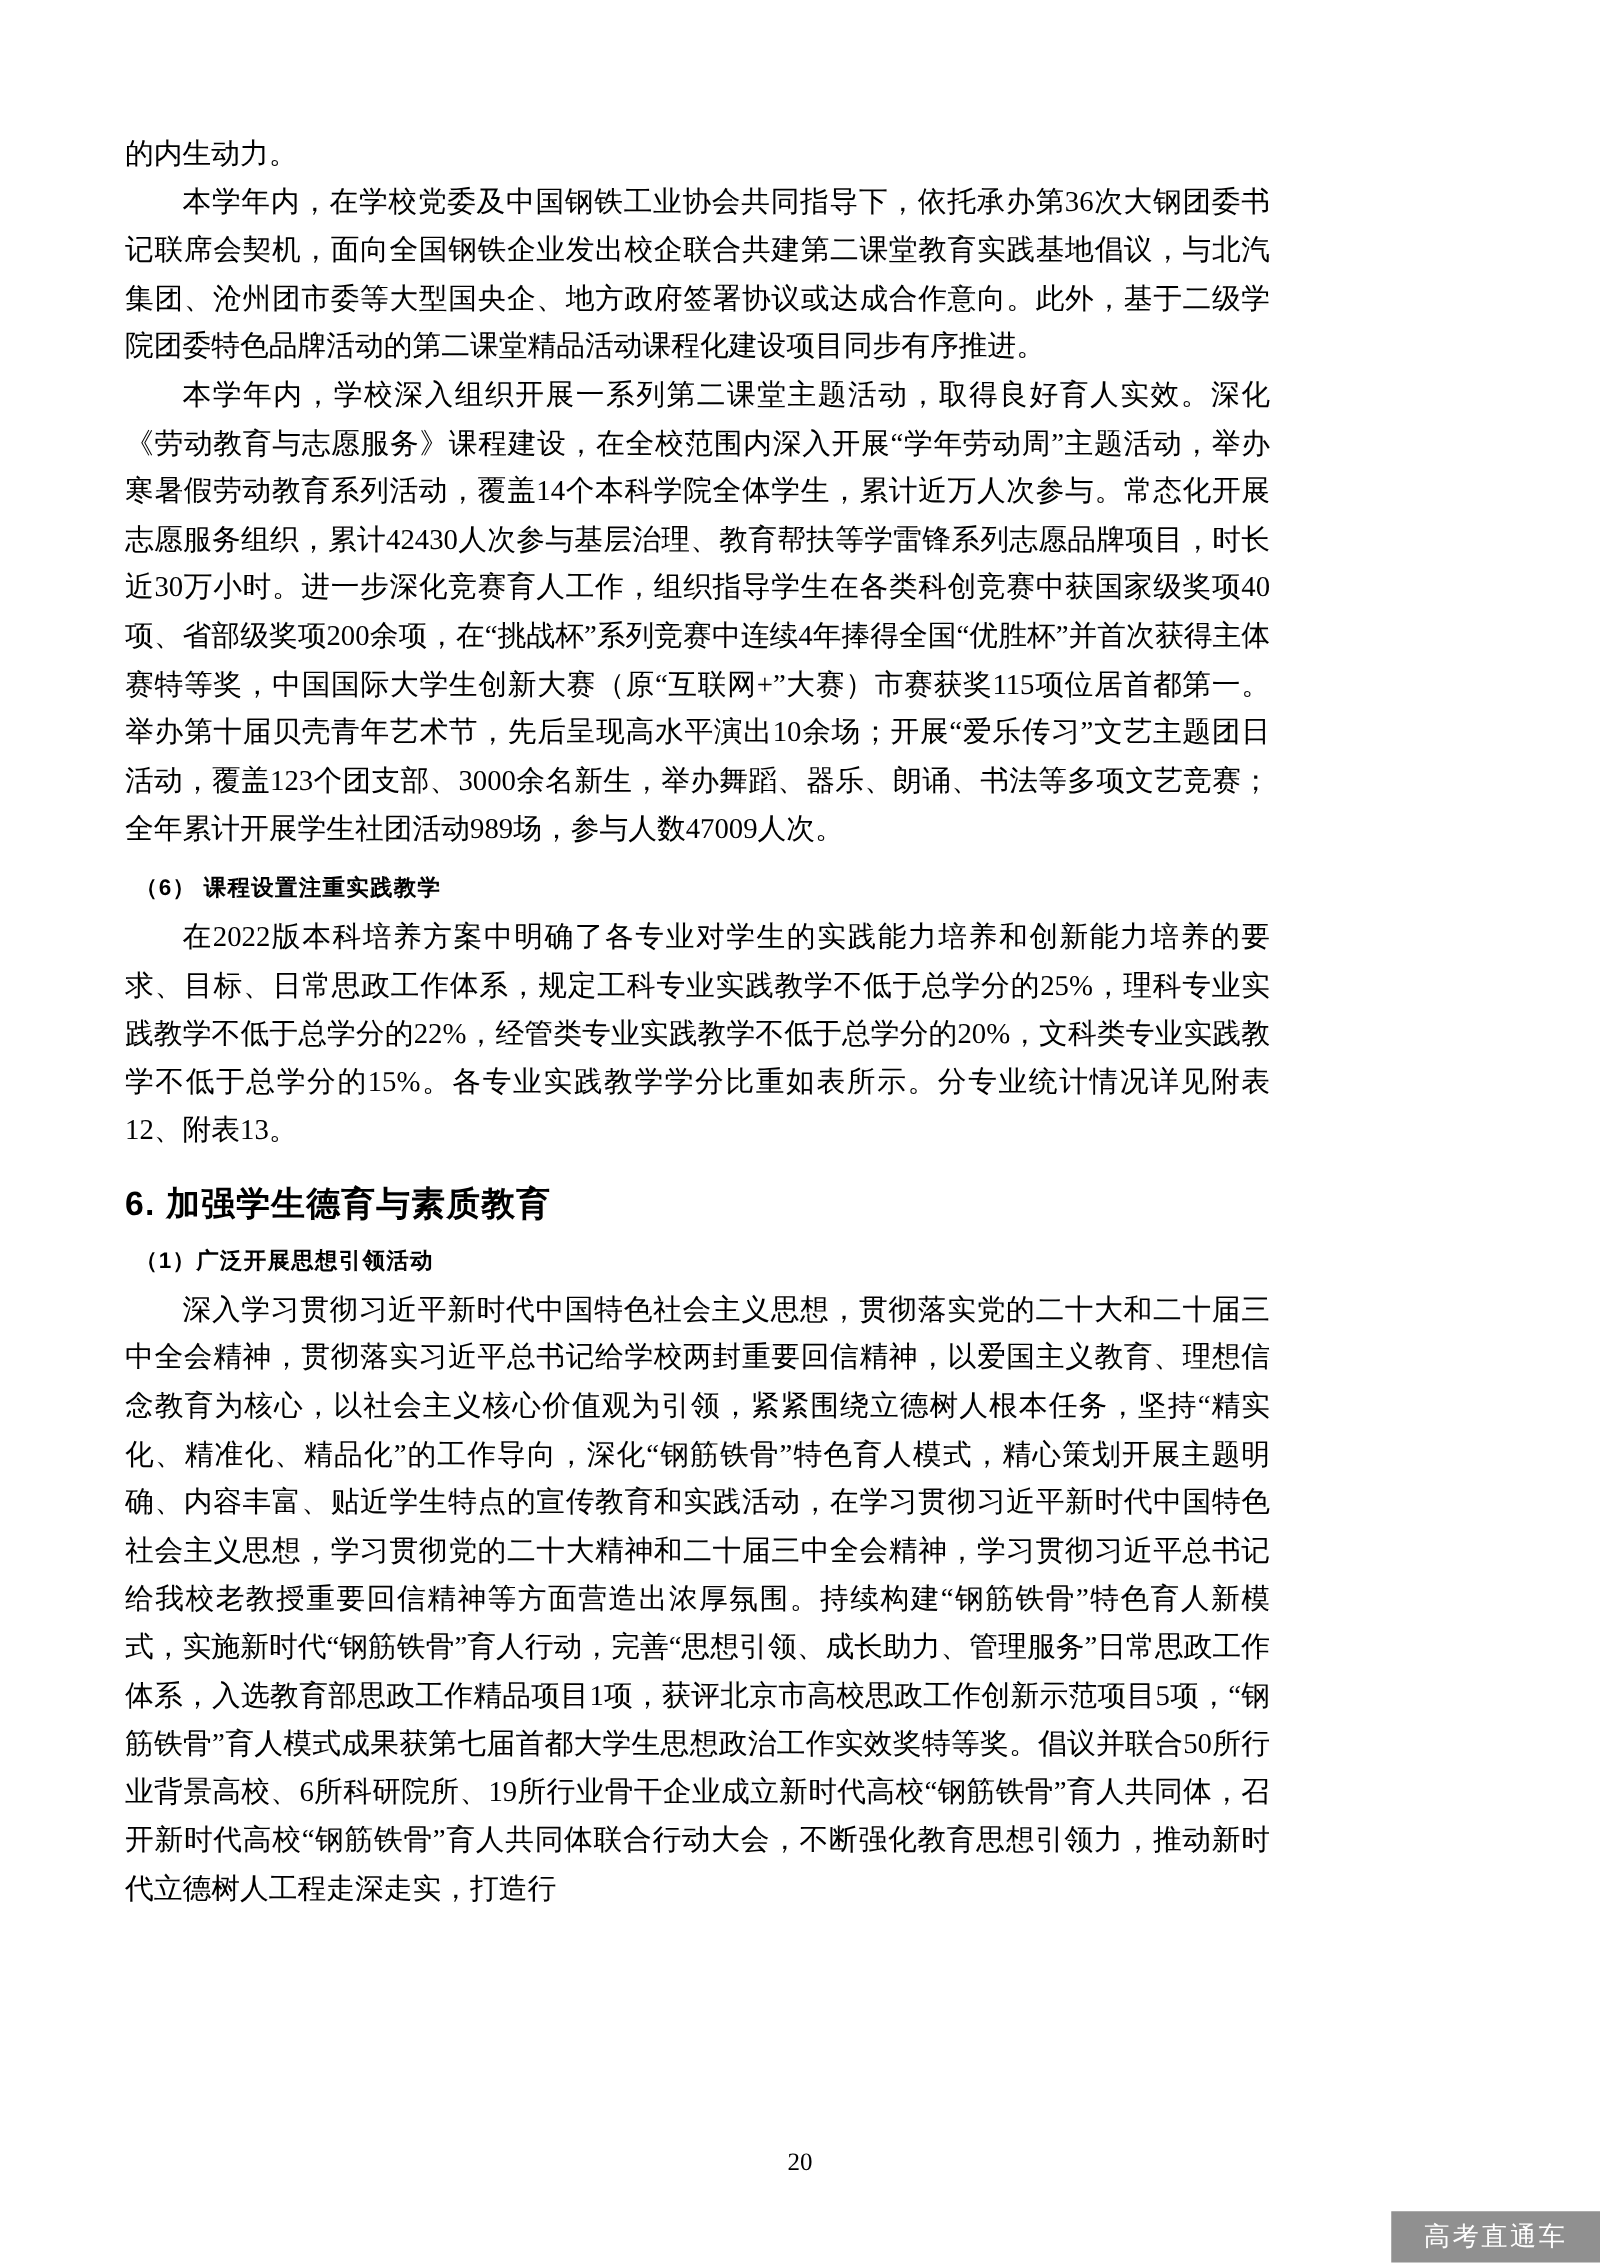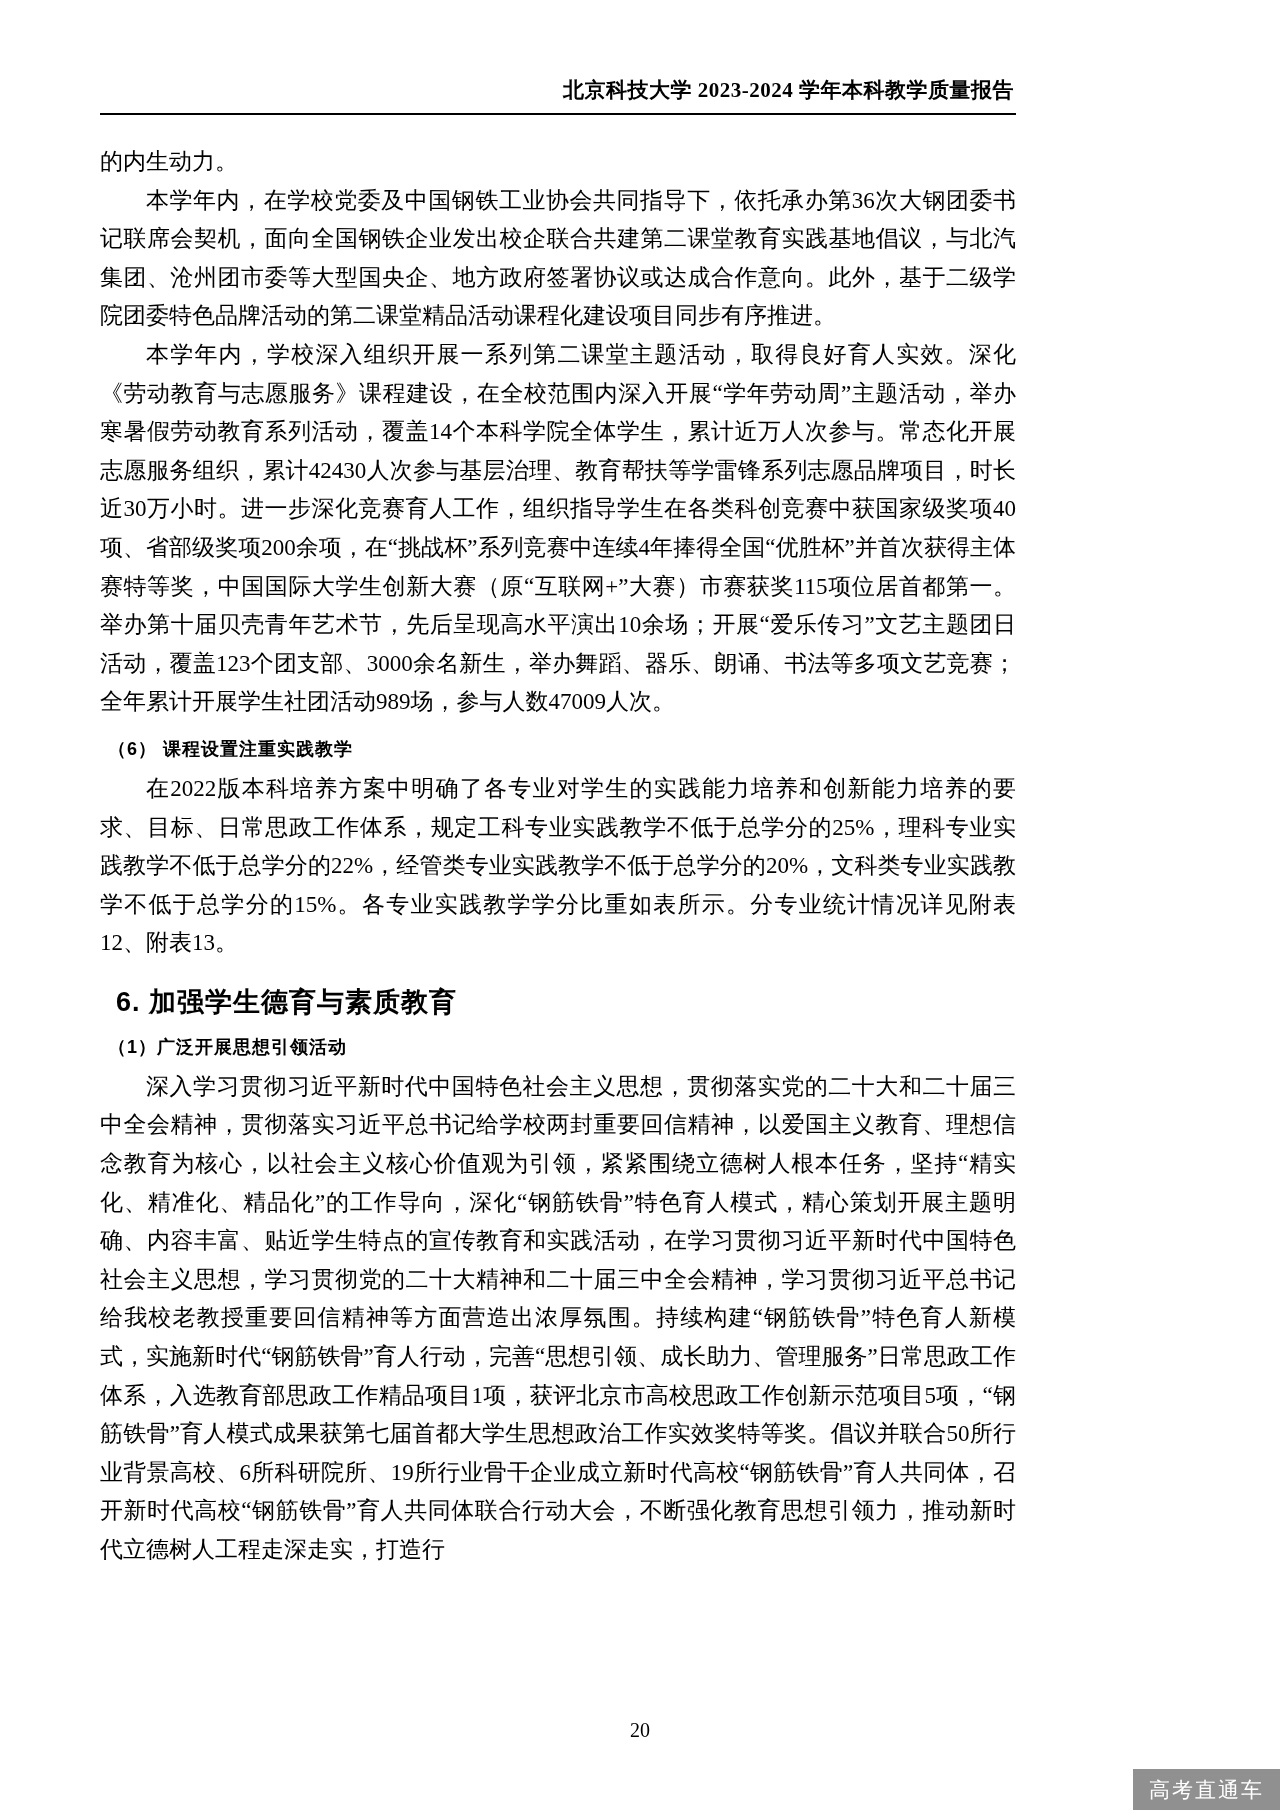--- a/index.html
+++ b/index.html
@@ -43,21 +43,21 @@
     font-family: "Liberation Sans", "DejaVu Sans", sans-serif;
     font-size: 18px;
     font-weight: bold;
     margin: 15px 0 9px 8px;
     letter-spacing: 1px;
   }
   h2.section-heading {
     font-family: "Liberation Sans", "DejaVu Sans", sans-serif;
     font-size: 27px;
     font-weight: bold;
-    margin: 21px 0 13px 16px;
+    margin: 21px 0 13px 0;
     letter-spacing: 1px;
   }
   .page-number {
     position: absolute;
     left: 0;
     right: 0;
     bottom: 68px;
     text-align: center;
     font-size: 20px;
     font-family: "Liberation Serif", "DejaVu Serif", serif;
@@ -65,35 +65,31 @@
   .watermark {
     position: absolute;
     right: 0;
     bottom: 0;
     background: rgba(125, 125, 125, 0.85);
     color: #ffffff;
     font-family: "Liberation Sans", "DejaVu Sans", sans-serif;
     font-size: 21px;
     line-height: 41px;
     height: 41px;
-    padding: 0 16px;
+    padding: 0 26px;
     letter-spacing: 2px;
   }
 </style>
 </head>
 <body>
 
 <div class="page">
 
   <div class="content">
 
-    <div class="doc-header">
-      <div class="title">北京科技大学 2023-2024 学年本科教学质量报告</div>
-      <div class="rule"></div>
-    </div>
 
     <div class="body-text">
 
       <p class="para">的内生动力。</p>
 
       <p class="para indent">本学年内，在学校党委及中国钢铁工业协会共同指导下，依托承办第36次大钢团委书记联席会契机，面向全国钢铁企业发出校企联合共建第二课堂教育实践基地倡议，与北汽集团、沧州团市委等大型国央企、地方政府签署协议或达成合作意向。此外，基于二级学院团委特色品牌活动的第二课堂精品活动课程化建设项目同步有序推进。</p>
 
       <p class="para indent">本学年内，学校深入组织开展一系列第二课堂主题活动，取得良好育人实效。深化《劳动教育与志愿服务》课程建设，在全校范围内深入开展“学年劳动周”主题活动，举办寒暑假劳动教育系列活动，覆盖14个本科学院全体学生，累计近万人次参与。常态化开展志愿服务组织，累计42430人次参与基层治理、教育帮扶等学雷锋系列志愿品牌项目，时长近30万小时。进一步深化竞赛育人工作，组织指导学生在各类科创竞赛中获国家级奖项40项、省部级奖项200余项，在“挑战杯”系列竞赛中连续4年捧得全国“优胜杯”并首次获得主体赛特等奖，中国国际大学生创新大赛（原“互联网+”大赛）市赛获奖115项位居首都第一。举办第十届贝壳青年艺术节，先后呈现高水平演出10余场；开展“爱乐传习”文艺主题团日活动，覆盖123个团支部、3000余名新生，举办舞蹈、器乐、朗诵、书法等多项文艺竞赛；全年累计开展学生社团活动989场，参与人数47009人次。</p>
 
       <h3 class="sub-heading">（6） 课程设置注重实践教学</h3>

